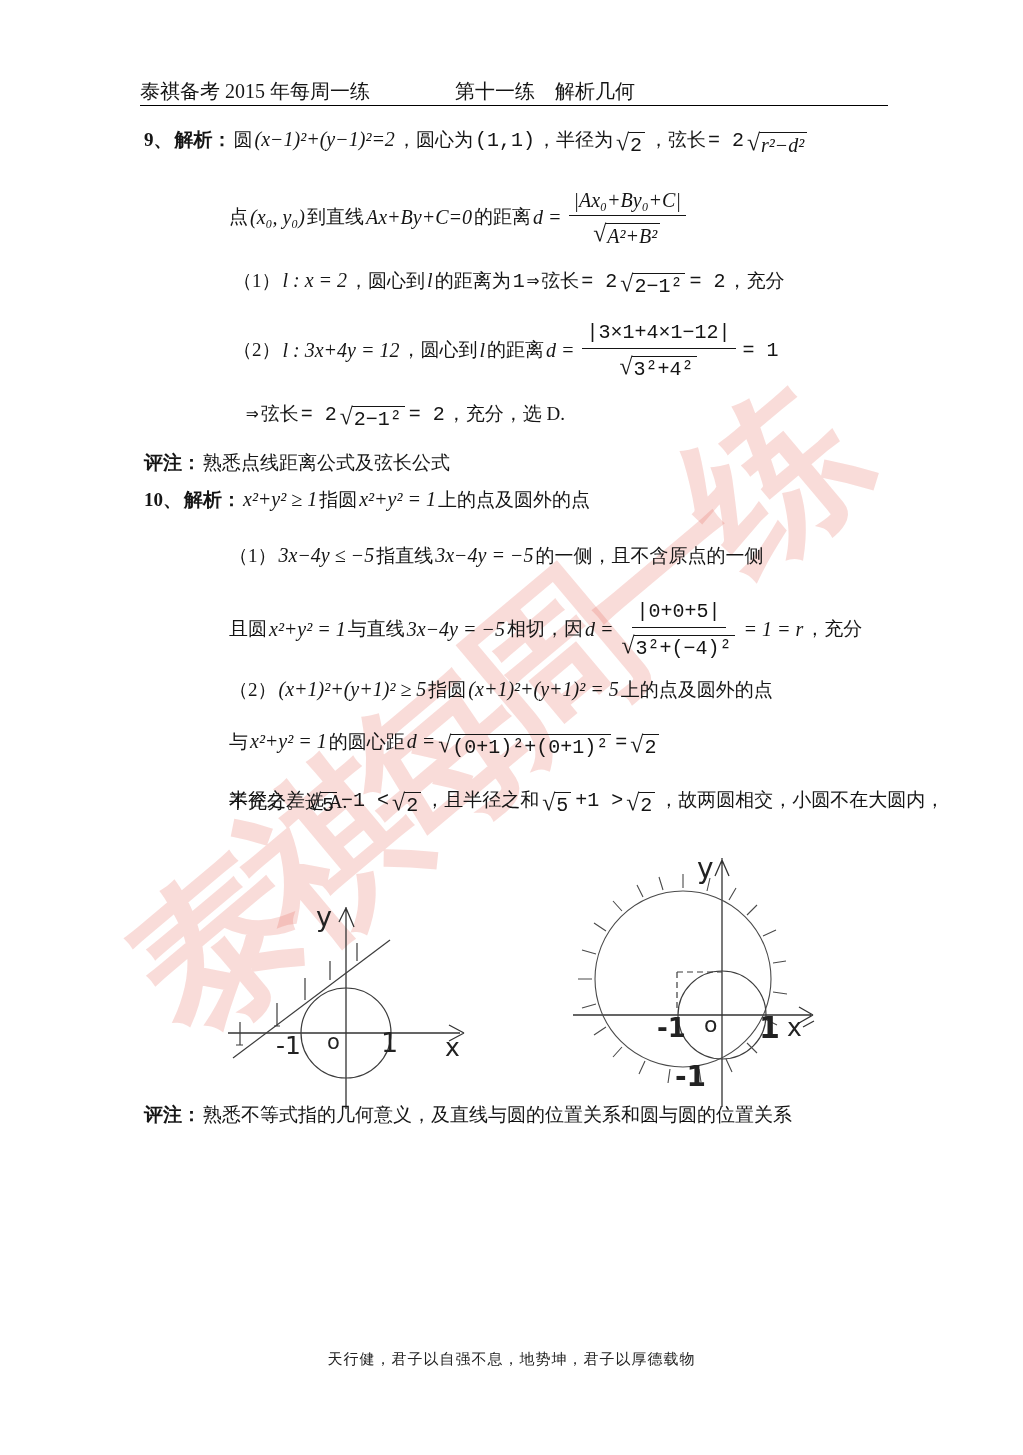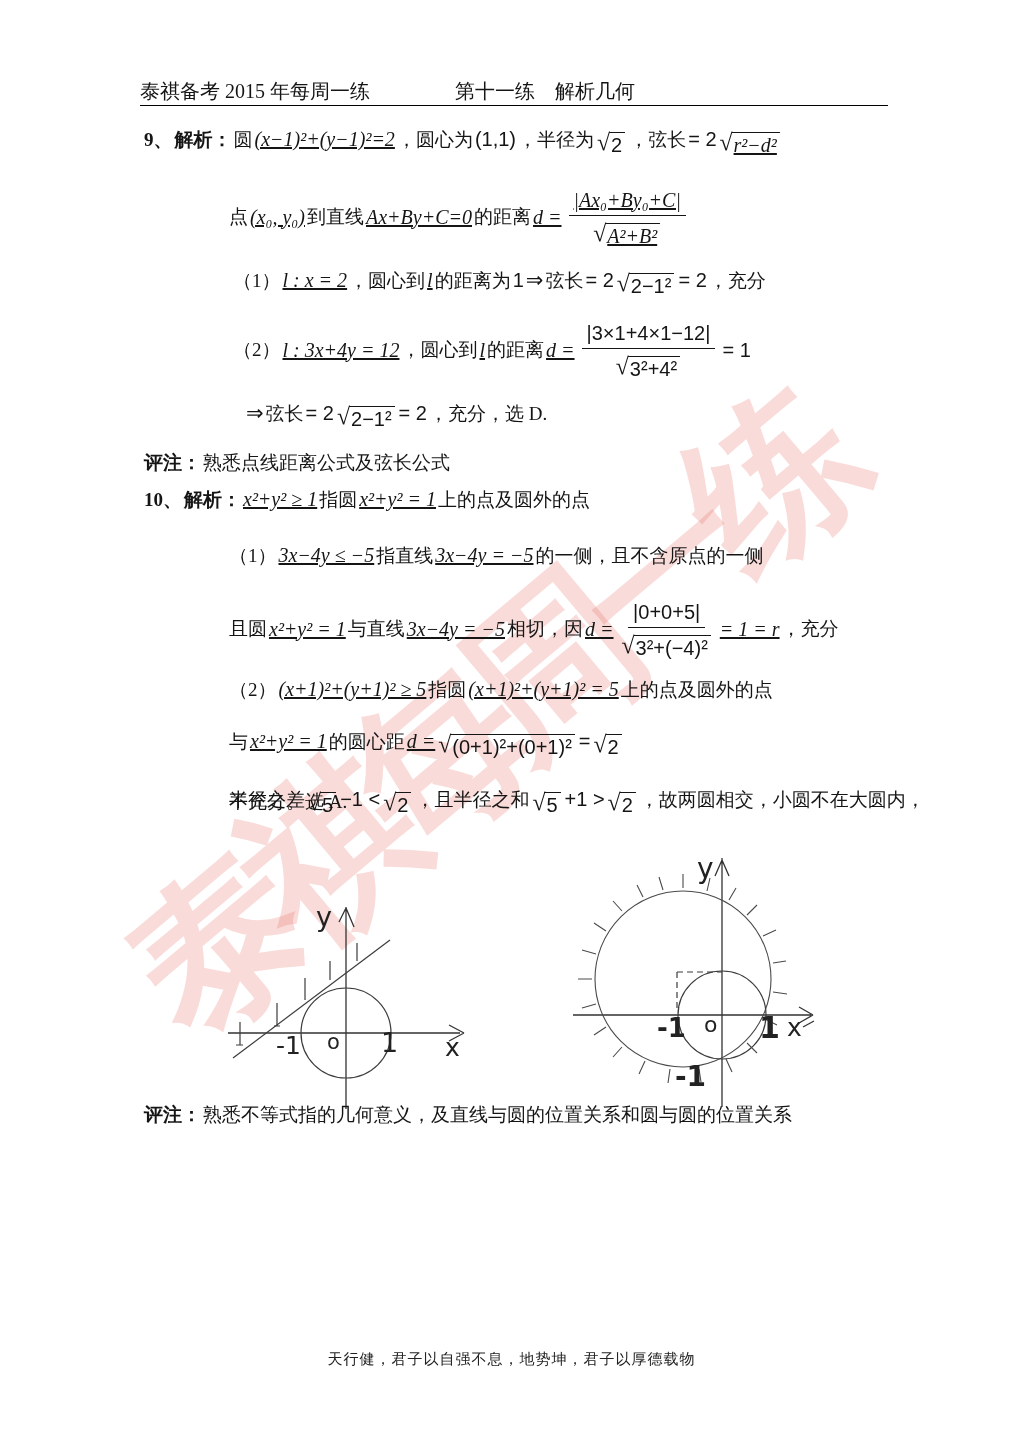--- a/index.html
+++ b/index.html
@@ -10,22 +10,22 @@
       font-size:170px;line-height:1;letter-spacing:-25px;font-weight:bold;
       color:rgba(226,95,82,0.22);transform:rotate(-40deg);transform-origin:0 50%;}
   
   .header{position:absolute;left:140px;top:78px;width:760px;font-size:20px;z-index:1;}
   .header .hright{position:absolute;left:315px;top:0;}
   .hdr-rule{position:absolute;left:140px;top:105px;width:748px;border-top:1.6px solid #000;z-index:1;}
   
   .line{position:absolute;white-space:nowrap;font-size:19px;z-index:1;}
   .fx{display:flex;align-items:center;}
   .b{font-weight:bold;}
-  .m{font-family:"Liberation Serif",serif;font-style:italic;font-size:20px;margin:0 1px;text-decoration:underline;}
-  .mo{font-family:Liberation Sans, sans-serif;font-size:20px;margin:0 1px;text-align:right;}
+  .m{font-family:"Liberation Serif",serif;font-style:italic;font-size:20px;margin:0 1px;}
+  .mo{font-family:Liberation Mono, monospace;font-size:20px;margin:0 1px;text-align:right;}
   .t{margin:0 1px;}
   .arr{font-size:21px;}
   
   .sq{display:inline-flex;align-items:flex-start;vertical-align:-4px;margin:0 2px;}
   .sq .rs{font-size:1.25em;line-height:0.9;margin-right:-2px;}
   .sq .rad{border-top:1.4px solid #151515;padding:1px 3px 0 2px;line-height:1.15;}
   
   .frac{display:inline-flex;flex-direction:column;align-items:center;margin:15px 5px;line-height:1.3;}
   .frac .num{border-bottom:1.4px solid #151515;padding:0 5px 2px;}
   .frac .den{padding-top:3px;}

